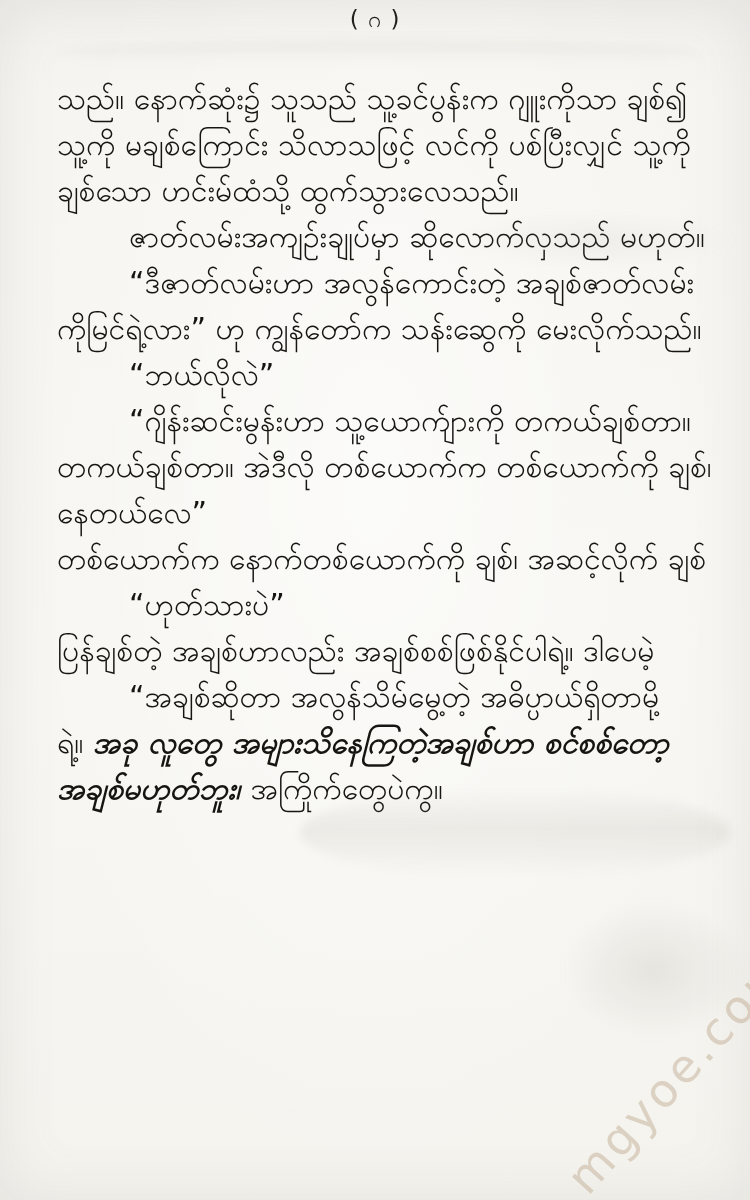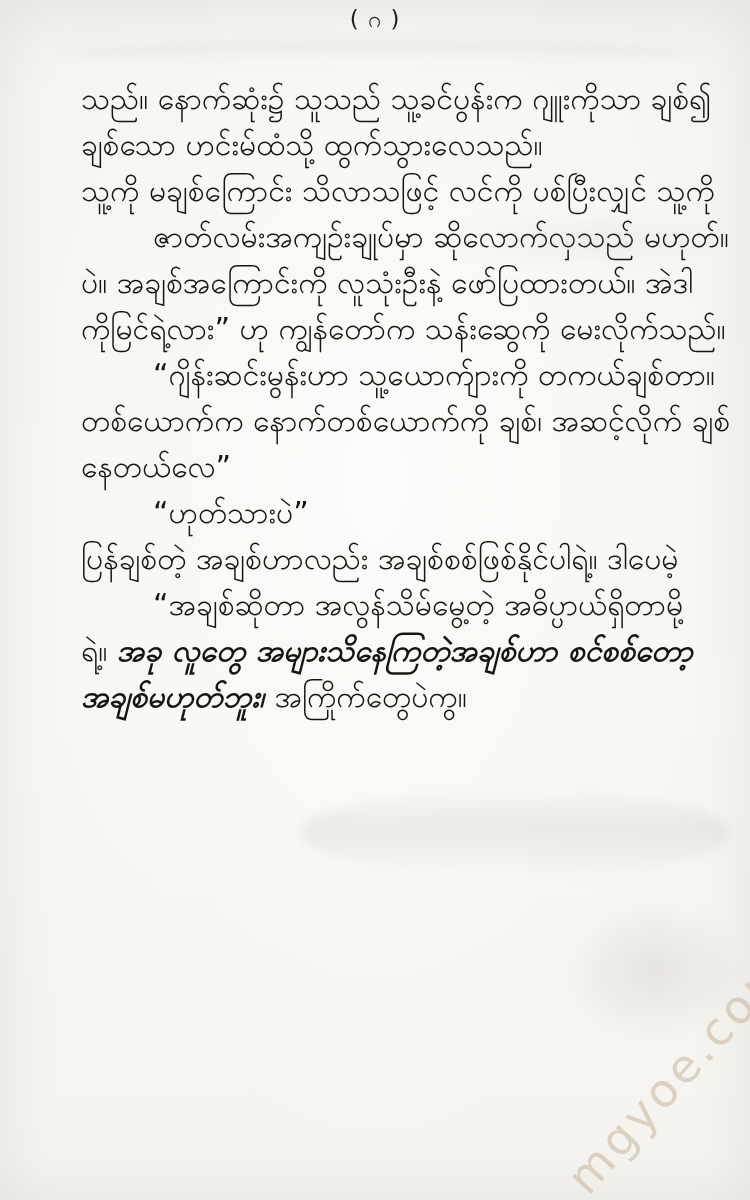--- a/index.html
+++ b/index.html
@@ -88,30 +88,32 @@
     left: 440px; top: 210px; width: 300px; height: 60px;
     background: radial-gradient(ellipse at center, rgba(170,164,152,0.10), rgba(170,164,152,0) 70%);
   }
 </style>
 </head>
 <body>
 
 <div class="page">
   <div class="page-label">( ဂ )</div>
 
-  <div class="text-block" id="text-block" style="color: rgb(22, 21, 18); margin-left: 24px;">
+  <div class="text-block" id="text-block" style="color: rgb(22, 21, 18);">
       <div class="line"><span class="seg">သည်။ နောက်ဆုံး၌ သူသည် သူ့ခင်ပွန်းက ဂျူးကိုသာ ချစ်၍</span></div>
+      <div class="line"><span class="seg">သူ့ကို မချစ်ကြောင်း သိလာသဖြင့် လင်ကို ပစ်ပြီးလျှင် သူ့ကို</span></div>
       <div class="line"><span class="seg">ချစ်သော ဟင်းမ်ထံသို့ ထွက်သွားလေသည်။</span></div>
-      <div class="line"><span class="seg">သူ့ကို မချစ်ကြောင်း သိလာသဖြင့် လင်ကို ပစ်ပြီးလျှင် သူ့ကို</span></div>
       <div class="line indent"><span class="seg">ဇာတ်လမ်းအကျဉ်းချုပ်မှာ ဆိုလောက်လှသည် မဟုတ်။</span></div>
-      <div class="line"><span class="seg">ပဲ။ အချစ်အကြောင်းကို လူသုံးဦးနဲ့ ဖော်ပြထားတယ်။ အဲဒါ</span></div>
+      <div class="line indent"><span class="seg">“ဒီဇာတ်လမ်းဟာ အလွန်ကောင်းတဲ့ အချစ်ဇာတ်လမ်း</span></div>
       <div class="line"><span class="seg">ကိုမြင်ရဲ့လား” ဟု ကျွန်တော်က သန်းဆွေကို မေးလိုက်သည်။</span></div>
+      <div class="line indent"><span class="seg">“ဘယ်လိုလဲ”</span></div>
       <div class="line indent"><span class="seg">“ဂျိန်းဆင်းမွန်းဟာ သူ့ယောက်ျားကို တကယ်ချစ်တာ။</span></div>
+      <div class="line"><span class="seg">တကယ်ချစ်တာ။ အဲဒီလို တစ်ယောက်က တစ်ယောက်ကို ချစ်၊</span></div>
+      <div class="line"><span class="seg">နေတယ်လေ”</span></div>
       <div class="line"><span class="seg">တစ်ယောက်က နောက်တစ်ယောက်ကို ချစ်၊ အဆင့်လိုက် ချစ်</span></div>
-      <div class="line"><span class="seg">နေတယ်လေ”</span></div>
       <div class="line indent"><span class="seg">“ဟုတ်သားပဲ”</span></div>
       <div class="line"><span class="seg">ပြန်ချစ်တဲ့ အချစ်ဟာလည်း အချစ်စစ်ဖြစ်နိုင်ပါရဲ့။ ဒါပေမဲ့</span></div>
       <div class="line indent"><span class="seg">“အချစ်ဆိုတာ အလွန်သိမ်မွေ့တဲ့ အဓိပ္ပာယ်ရှိတာမို့</span></div>
       <div class="line"><span class="seg">ရဲ့။ </span><span class="seg bi">အခု လူတွေ အများသိနေကြတဲ့အချစ်ဟာ စင်စစ်တော့</span></div>
       <div class="line"><span class="seg bi">အချစ်မဟုတ်ဘူး၊ </span><span class="seg">အကြိုက်တွေပဲကွ။</span></div>
     </div>
 
   <div class="smudge smudge-1"></div>
   <div class="smudge smudge-2"></div>
   <div class="smudge smudge-3"></div>

